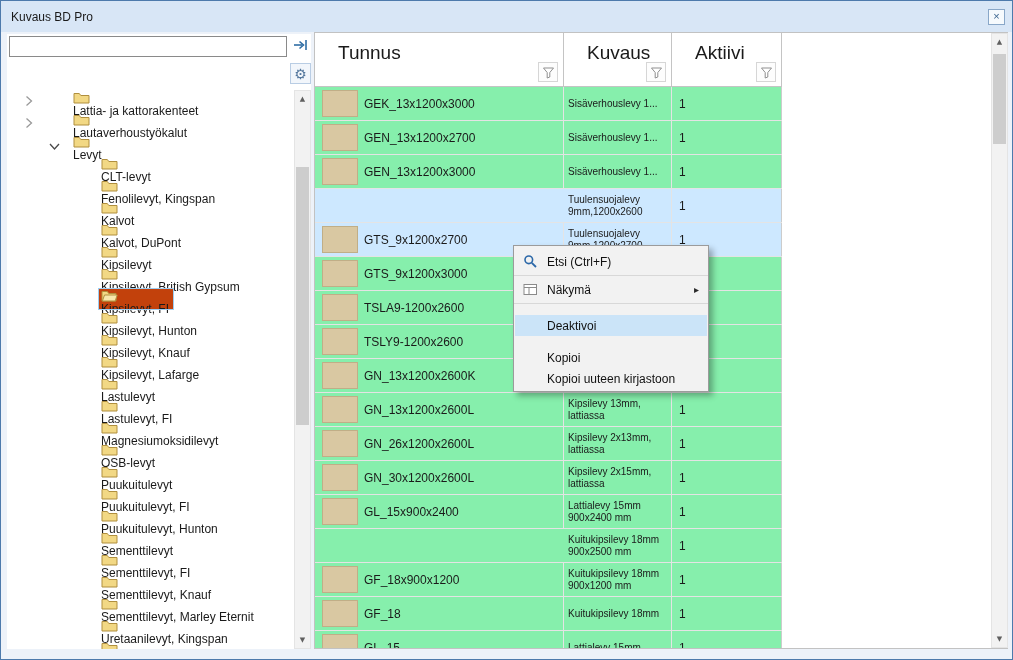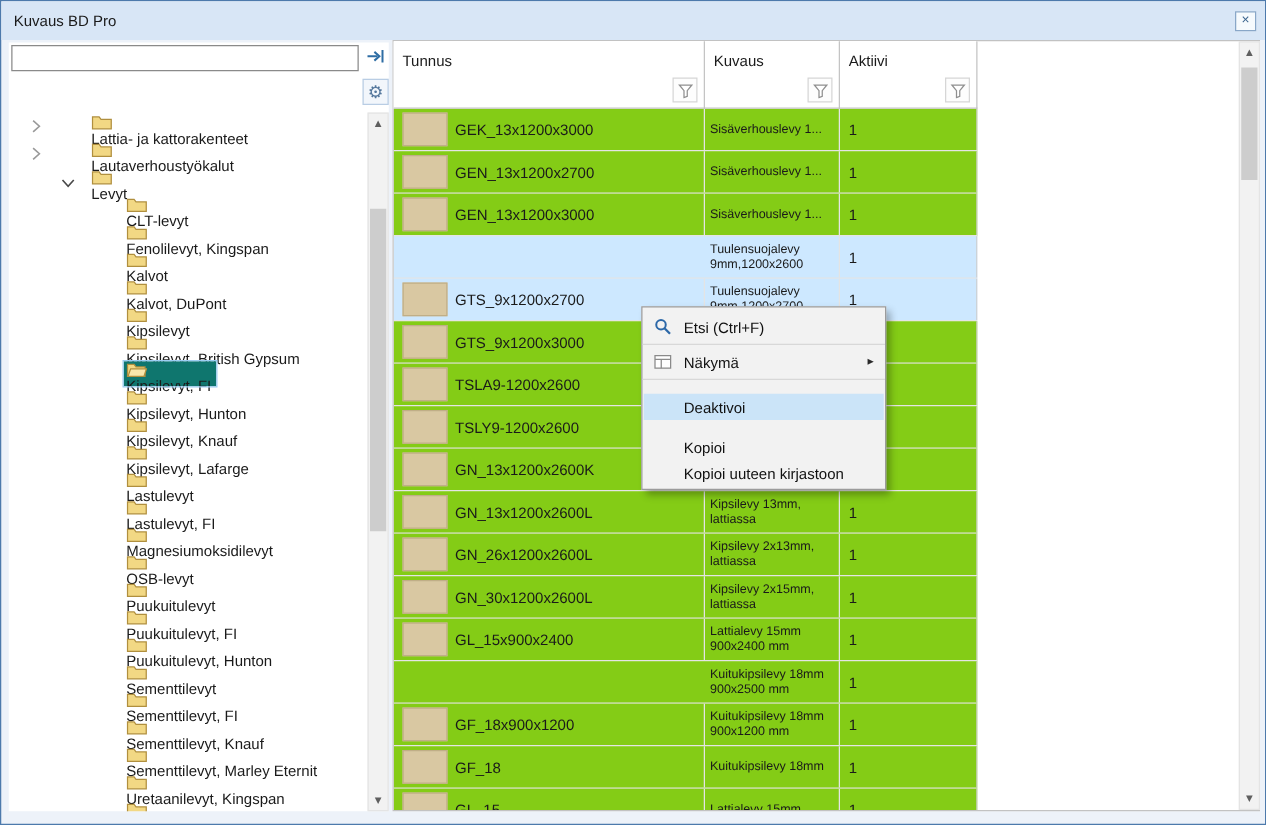--- a/index.html
+++ b/index.html
@@ -30,21 +30,21 @@
 
   .tree { position:absolute; left:0; top:56px; width:287px; height:559px; overflow:hidden; }
   .tree-row { position:relative; height:22px; display:flex; align-items:center;
               font-size:12px; color:#1a1a1a; white-space:nowrap; }
   .tree-row.lvl0 { padding-left:64px; }
   .tree-row.lvl1 { padding-left:92px; }
   .expander { position:absolute; top:50%; transform:translateY(-50%); width:10px; height:11px; }
   .expander.collapsed { left:18px; }
   .expander.expanded  { left:42px; }
   .tree-inner { display:flex; height:20px; padding:0 4px 0 2px;flex-direction:column; }
-  .tree-inner.selected { background:#0f766e; outline:1px solid #9ccdf2; }
+  .tree-inner.selected { background:#c2410c; outline:1px solid #9ccdf2; }
   .folder-ic { width:17px; height:13px; margin-right:6px; display:inline-block; flex:0 0 auto; }
   .tree-label { display:inline-block; }
 
   
   .vscroll { position:absolute; width:17px; background:#f2f2f2; border:1px solid #e4e4e4; }
   .tree-scroll { left:287px; top:56px; height:559px; }
   .table-scroll { left:676px; top:0; height:615px; }
   .sb-btn { position:absolute; left:0; width:15px; height:16px; color:#5f5f5f;
             font-size:7px; text-align:center; line-height:16px;
             font-family:"DejaVu Sans",sans-serif; }
@@ -52,27 +52,27 @@
   .sb-thumb { position:absolute; left:1px; width:13px; background:#cdcdcd; }
   .tree-thumb { top:76px; height:258px; }
   .table-thumb { top:20px; height:90px; }
 
   
   .right-panel { position:absolute; left:313px; top:31px; width:694px; height:617px;
                  background:#fff; border:1px solid #c2c2c2; }
   .table-header { position:absolute; left:0; top:0; width:467px; height:54px; background:#fff; }
   .th-cell { position:absolute; top:0; height:54px; border-right:1px solid #c4c4c4;
              border-bottom:1px solid #c4c4c4; background:#fff; }
-  .th-label { position:absolute; left:7px; top:9px; font-size:12px; color:#1a1a1a; }
+  .th-label { position:absolute; left:23px; top:9px; font-size:19px; color:#1a1a1a; }
   .filter-btn { position:absolute; right:5px; bottom:4px; width:20px; height:20px;
                 border:1px solid #d6d6d6; background:#fdfdfd;
                 display:flex; align-items:center; justify-content:center; }
 
   .table-body { position:absolute; left:0; top:54px; width:467px; height:561px; overflow:hidden; }
-  .t-row { position:relative; height:34px; border-bottom:1px solid #e4e4e4; background:#84cc16; }
+  .t-row { position:relative; height:34px; border-bottom:1px solid #e4e4e4; background:#86efac; }
   .t-row.selected { background:#cde8ff; }
   .t-row.selected .td { background:transparent; }
   .td { position:absolute; top:0; height:100%; display:flex; align-items:center; }
   .td-tunnus { left:0; width:249px; border-right:1px solid #e4e4e4; }
   .thumb { margin-left:7px; width:36px; height:27px; background:#d9c8a2;
            border:1px solid #c0ae87; flex:0 0 auto; }
   .tunnus-text { margin-left:6px; font-size:12px; color:#1a1a1a; white-space:nowrap; }
   .td-kuvaus { left:249px; width:108px; border-right:1px solid #e4e4e4;
                font-size:10px; line-height:12px; color:#1a1a1a; padding:2px 3px 2px 4px; }
   .t-row.nowrap .td-kuvaus { white-space:nowrap; overflow:hidden; }

